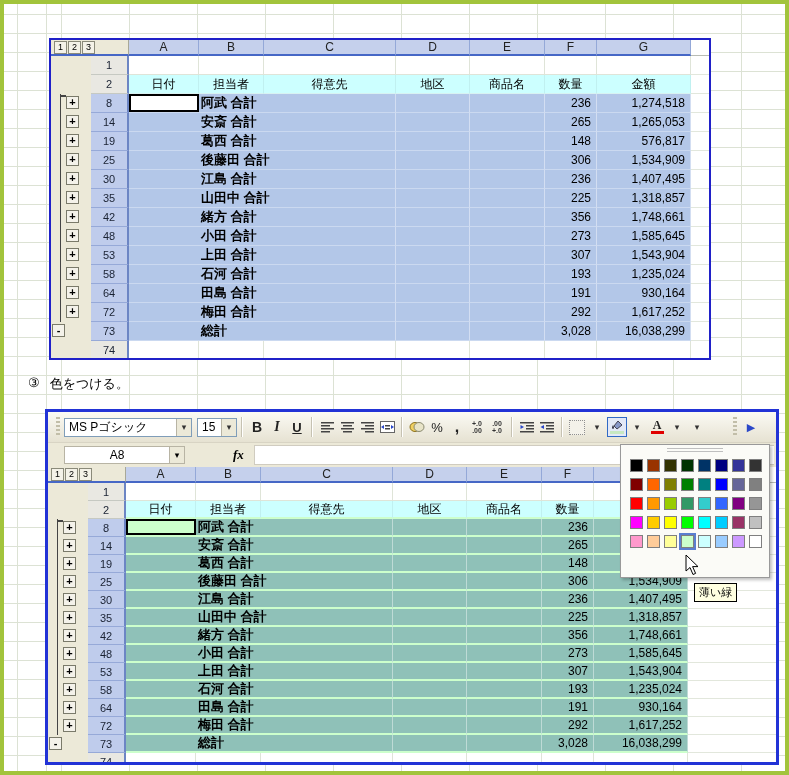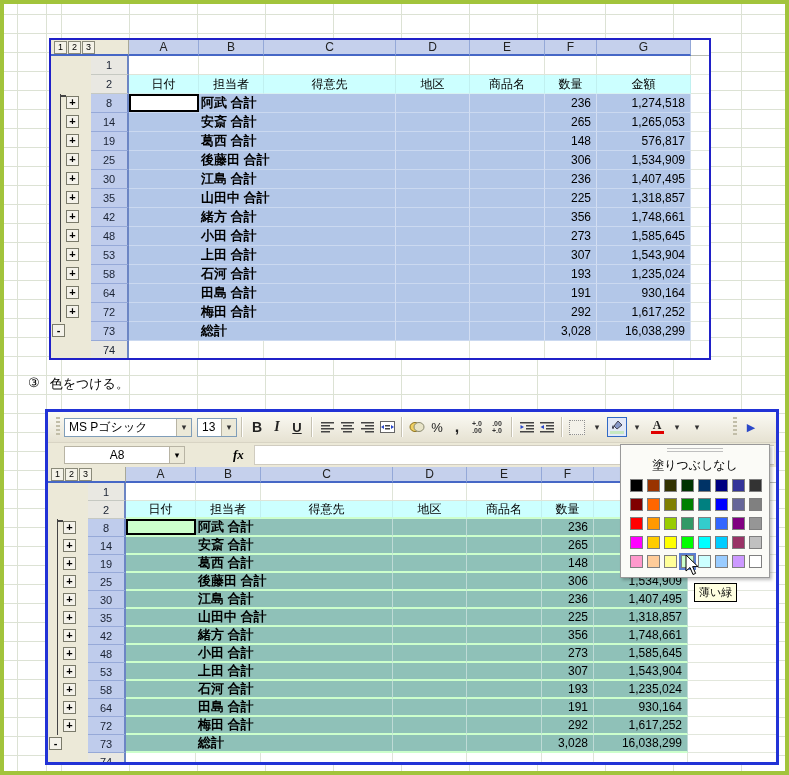--- a/index.html
+++ b/index.html
@@ -340,21 +340,21 @@
 
   <div class="shot shot2">
 
     <div class="toolbar">
       <div class="tgrip"></div>
       <div class="combo fontcombo">
         <span class="cval">MS Pゴシック</span>
         <span class="carrow">▾</span>
       </div>
       <div class="combo sizecombo">
-        <span class="cval">13</span>
+        <span class="cval">15</span>
         <span class="carrow">▾</span>
       </div>
       <div class="tsep"></div>
       <div class="tbtn b">B</div>
       <div class="tbtn i">I</div>
       <div class="tbtn u">U</div>
       <div class="tsep"></div>
       <div class="tbtn">
         <svg width="13" height="11">
             <g fill="#444">
@@ -698,21 +698,20 @@
           <div class="cell ecell" style="width: 74px;"></div>
           <div class="cell ecell" style="width: 75px;"></div>
           <div class="cell ecell" style="width: 52px;"></div>
           <div class="cell ecell" style="width: 94px;"></div>
           <div class="slv"></div>
         </div>
       </div>
 
     <div class="palette">
       <div class="pgrip"></div>
-      <div class="nofill">塗りつぶしなし</div>
       <div class="swatches" id="swatches">
           <div class="swatch" style="background: rgb(0, 0, 0);"></div>
           <div class="swatch" style="background: rgb(153, 51, 0);"></div>
           <div class="swatch" style="background: rgb(51, 51, 0);"></div>
           <div class="swatch" style="background: rgb(0, 51, 0);"></div>
           <div class="swatch" style="background: rgb(0, 51, 102);"></div>
           <div class="swatch" style="background: rgb(0, 0, 128);"></div>
           <div class="swatch" style="background: rgb(51, 51, 153);"></div>
           <div class="swatch" style="background: rgb(51, 51, 51);"></div>
           <div class="swatch" style="background: rgb(128, 0, 0);"></div>

